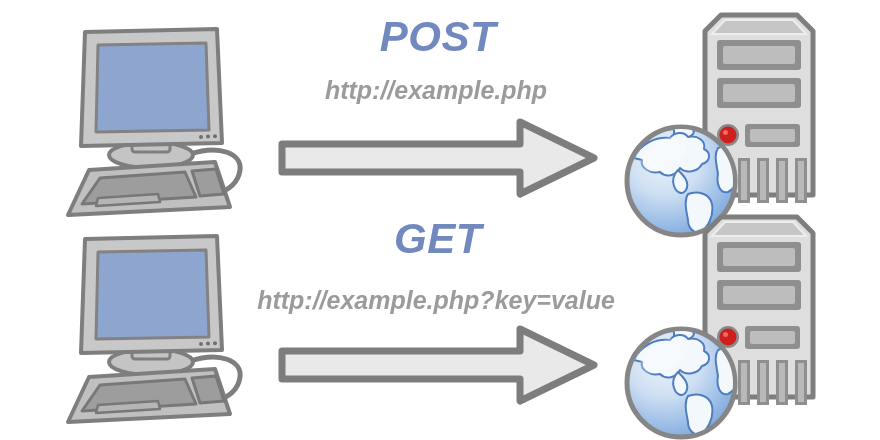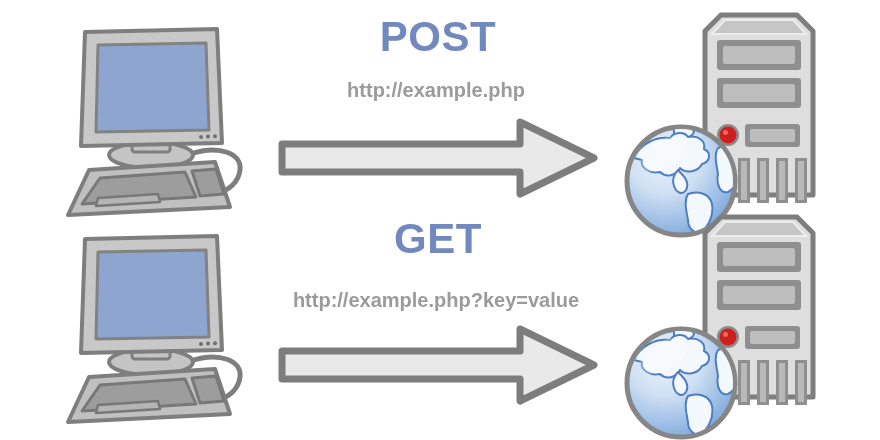--- a/index.html
+++ b/index.html
@@ -1,28 +1,29 @@
 <!DOCTYPE html>
 <html><head>
 <meta charset="utf-8">
 <style>
   html,body { margin:0; padding:0; background:#ffffff; }
   .canvas {
     position:relative; width:880px; height:440px; overflow:hidden;
     background:#ffffff;
     font-family:"Liberation Sans", sans-serif;
+    font-style:italic;
   }
   .method-label {
     position:absolute; left:276px; width:324px;
     text-align:center; font-weight:bold; font-size:42px; line-height:46px;
     color:#7189BE; letter-spacing:0.5px;
   }
   .url-label {
     position:absolute; left:246px; width:380px;
-    text-align:center; font-weight:bold; font-size:20px; line-height:28px;
+    text-align:center; font-weight:bold; font-size:25px; line-height:28px;
     color:#9B9B9B;
   }
   .m1 { top:14px; }  .u1 { top:76px; }
   .m2 { top:216px; } .u2 { top:286px; }
   .icon-host { position:absolute; display:block; }
   .computer1 { left:58px;  top:14px;  }
   .computer2 { left:58px;  top:221px; }
   .arrow1    { left:276px; top:116px; }
   .arrow2    { left:276px; top:323px; }
   .server1   { left:622px; top:8px;   }

